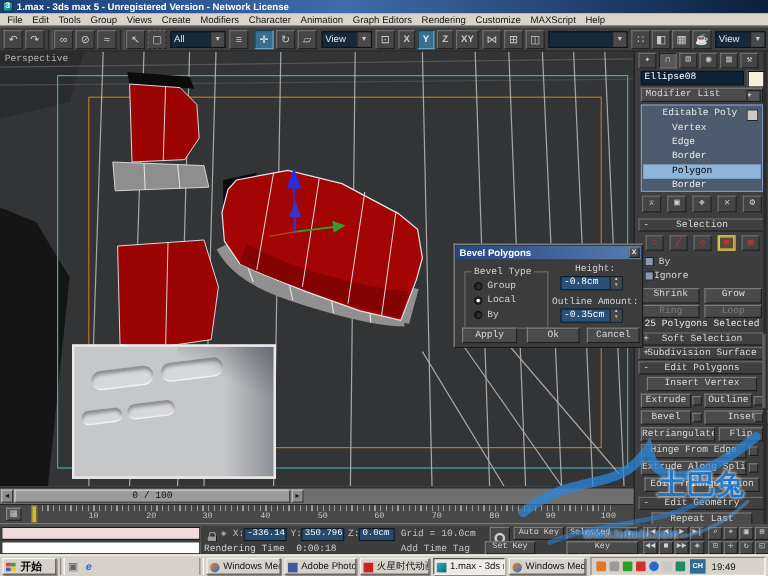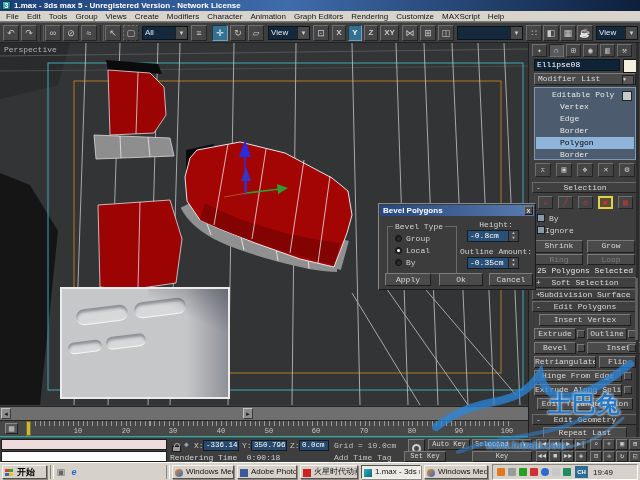--- a/index.html
+++ b/index.html
@@ -428,20 +428,21 @@
   <span class="hdr" style="left:3px;top:371px;width:106px"><b>-</b><span>Edit Geometry</span></span>
   <span class="pbtn" style="left:14px;top:384px;width:84px;height:12px">Repeat Last</span>
 
   <span class="scroll">
       <span class="thumb" style="top:235px;height:62px"></span>
     </span>
 </div>
 
 <div class="r timeslider">
   <span class="ts-arrow" style="left:1px">◄</span>
+  <span class="ts-handle mono">0 / 100</span>
   <span class="ts-arrow" style="left:243px">►</span>
 </div>
 <div class="r trackbar">
   <span class="ticks"></span>
   <span class="tbb">▦</span>
   <span class="r marker"></span>
   <span class="tick mono" style="left:68px">10</span>
   <span class="tick mono" style="left:116px">20</span>
   <span class="tick mono" style="left:163px">30</span>
   <span class="tick mono" style="left:211px">40</span>

